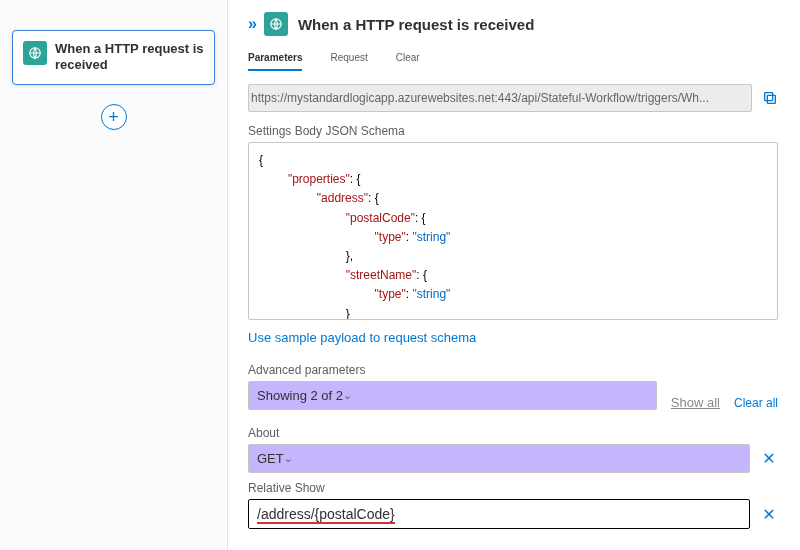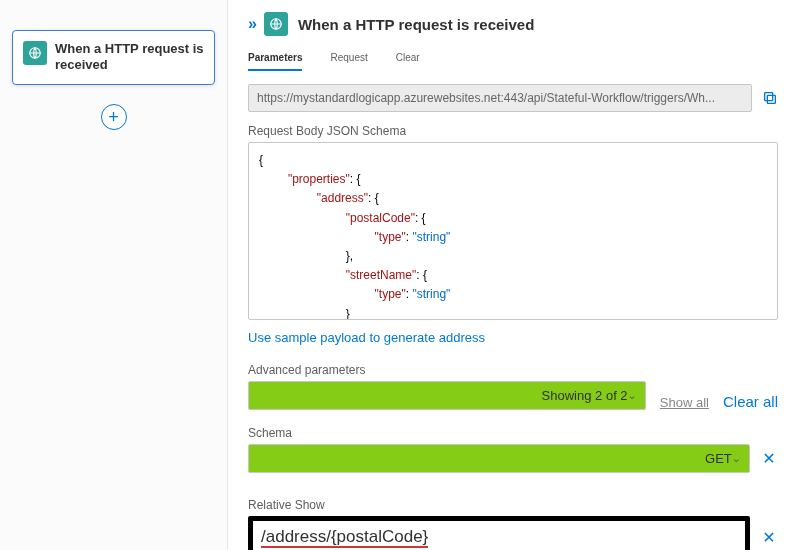--- a/index.html
+++ b/index.html
@@ -13,35 +13,35 @@
   .add-btn { position: absolute; left: 50%; top: 104px; transform: translateX(-50%); width: 26px; height: 26px; border: 1px solid #0078d4; border-radius: 50%; background: #fff; display: flex; align-items: center; justify-content: center; color:#0078d4; font-size: 18px; cursor: pointer; }
   .panel { flex: 1; height: 100%; background: #fff; padding: 12px 22px 0 20px; overflow-y: hidden; position: relative; }
   .panel-header { display: flex; align-items: center; gap: 10px; margin-bottom: 10px; }
   .collapse-icon { color: #0078d4; font-weight: 700; font-size: 16px; cursor: pointer; letter-spacing:-3px;}
   .panel-title { font-weight: 600; font-size: 15px; }
   .tabs { display: flex; gap: 28px; border-bottom: 1px solid transparent; margin: 6px 0 12px 0; }
   .tab { font-size: 10px; color: #605e5c; padding: 6px 0; cursor: pointer; }
   .tab.active { color: #323130; font-weight: 600; border-bottom: 2px solid #0078d4; }
   .label { font-size: 12px; color: #605e5c; margin: 6px 0 4px 0; display: block; }
   .url-row { display: flex; align-items: center; gap: 10px; margin-bottom: 12px; }
-  .url-field { flex: 1; border: 1px solid #c8c6c4; background: #ececec; color: #666; font-size: 12px; padding: 6px 8px; border-radius: 2px; overflow: hidden; white-space: nowrap; text-overflow: ellipsis; }
+  .url-field { flex: 1; border: 1px solid #c8c6c4; background: #ececec; color: #666; font-size: 12px; padding: 6px 2px; border-radius: 2px; overflow: hidden; white-space: nowrap; text-overflow: ellipsis; }
   .copy-icon { color: #0078d4; width: 16px; height: 16px; cursor: pointer; }
   .schema-box { border: 1px solid #c8c6c4; border-radius: 2px; font-family: "Consolas", monospace; font-size: 12px; padding: 8px 10px; line-height: 1.6; height: 178px; overflow: hidden; white-space: pre; margin-bottom: 6px; }
   .k { color: #a31515; }
   .s { color: #0068c4; }
   .p { color: #000; }
   .link { color: #0078d4; font-size: 13px; cursor: pointer; display: inline-block; margin: 4px 0 12px 0; }
   .adv-row { display: flex; align-items: flex-end; gap: 14px; margin-bottom: 16px; }
   .adv-left { flex: 1; }
-  .select { width: 100%; border: 1px solid #c8c6c4; border-radius: 2px; background: #84cc16; font-size: 13px; padding: 6px 8px; display: flex; justify-content: flex-end; align-items: center; cursor: pointer; }
+  .select { width: 100%; border: 1px solid #c8c6c4; border-radius: 2px; background: #c4b5fd; font-size: 13px; padding: 6px 8px; display: flex; justify-content: flex-start; align-items: center; cursor: pointer; }
   .show-all { color: #8a8886; text-decoration: underline; font-size: 13px; cursor: pointer; text-align: right; }
-  .clear-all { color: #0078d4; font-size: 15px; cursor: pointer; }
-  .field-row { display: flex; align-items: center; gap: 10px; margin-bottom: 25px; }
+  .clear-all { color: #0078d4; font-size: 12px; cursor: pointer; }
+  .field-row { display: flex; align-items: center; gap: 10px; margin-bottom: 8px; }
   .field-row .select, .field-row .text-input { flex: 1; }
-  .text-input { border: 5px solid #000000; border-radius: 2px; background: #fff; font-size: 17px; padding: 6px 8px; }
+  .text-input { border: 1px solid #000000; border-radius: 2px; background: #fff; font-size: 14px; padding: 6px 8px; }
   .text-input .spellerr { border-bottom: 2px solid #d13438; border-bottom-style: wavy; }
   .remove-x { color: #0078d4; font-size: 16px; cursor: pointer; width: 18px; text-align: center; }
   .chev { font-size: 11px; color: #605e5c; }
 </style>
 </head>
 <body>
 
 <div class="root">
 
   <div class="canvas">
@@ -76,46 +76,46 @@
     </div>
 
     <div class="url-row">
       <div class="url-field">https://mystandardlogicapp.azurewebsites.net:443/api/Stateful-Workflow/triggers/Wh...</div>
       <svg class="copy-icon" viewBox="0 0 24 24" fill="none" stroke="#0078d4" stroke-width="2">
           <rect x="8" y="8" width="12" height="12" rx="1"></rect>
           <rect x="4" y="4" width="12" height="12" rx="1"></rect>
         </svg>
     </div>
 
-    <span class="label">Request Body JSON Schema</span>
+    <span class="label">Settings Body JSON Schema</span>
     <div class="schema-box"><span class="p">{</span>
     <span class="k">"properties"</span><span class="p">: {</span>
         <span class="k">"address"</span><span class="p">: {</span>
             <span class="k">"postalCode"</span><span class="p">: {</span>
                 <span class="k">"type"</span><span class="p">: </span><span class="s">"string"</span>
             <span class="p">},</span>
             <span class="k">"streetName"</span><span class="p">: {</span>
                 <span class="k">"type"</span><span class="p">: </span><span class="s">"string"</span>
             <span class="p">}</span></div>
 
-    <span class="link">Use sample payload to generate address</span>
+    <span class="link">Use sample payload to request schema</span>
 
     <div class="adv-row">
       <div class="adv-left">
         <span class="label">Advanced parameters</span>
         <div class="select">
           <span>Showing 2 of 2</span>
           <span class="chev">⌄</span>
         </div>
       </div>
       <span class="show-all">Show all</span>
       <span class="clear-all">Clear all</span>
     </div>
 
-    <span class="label">Schema</span>
+    <span class="label">About</span>
     <div class="field-row">
       <div class="select">
         <span>GET</span>
         <span class="chev">⌄</span>
       </div>
       <span class="remove-x">✕</span>
     </div>
 
     <span class="label">Relative Show</span>
     <div class="field-row">

